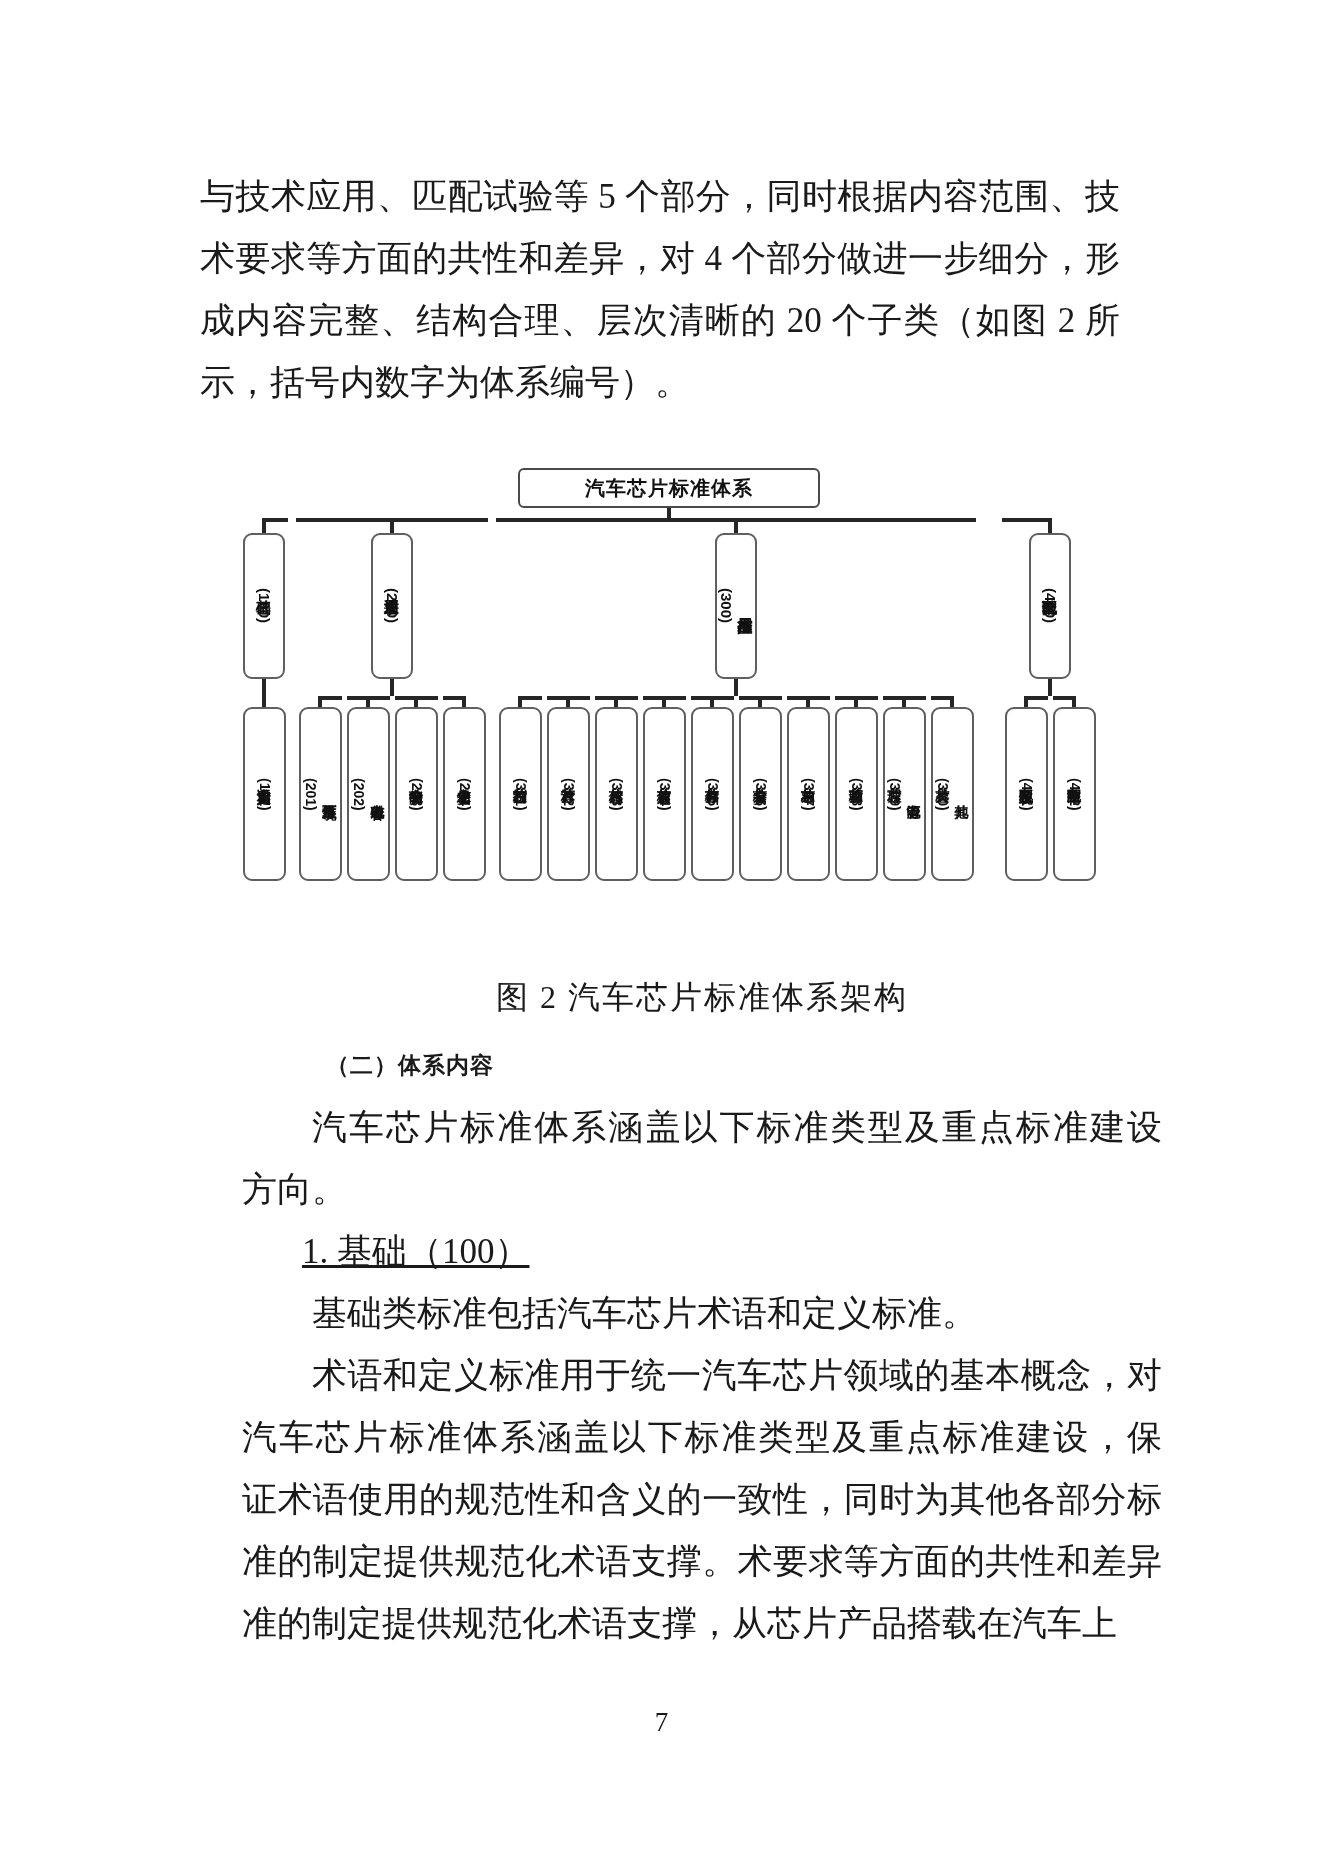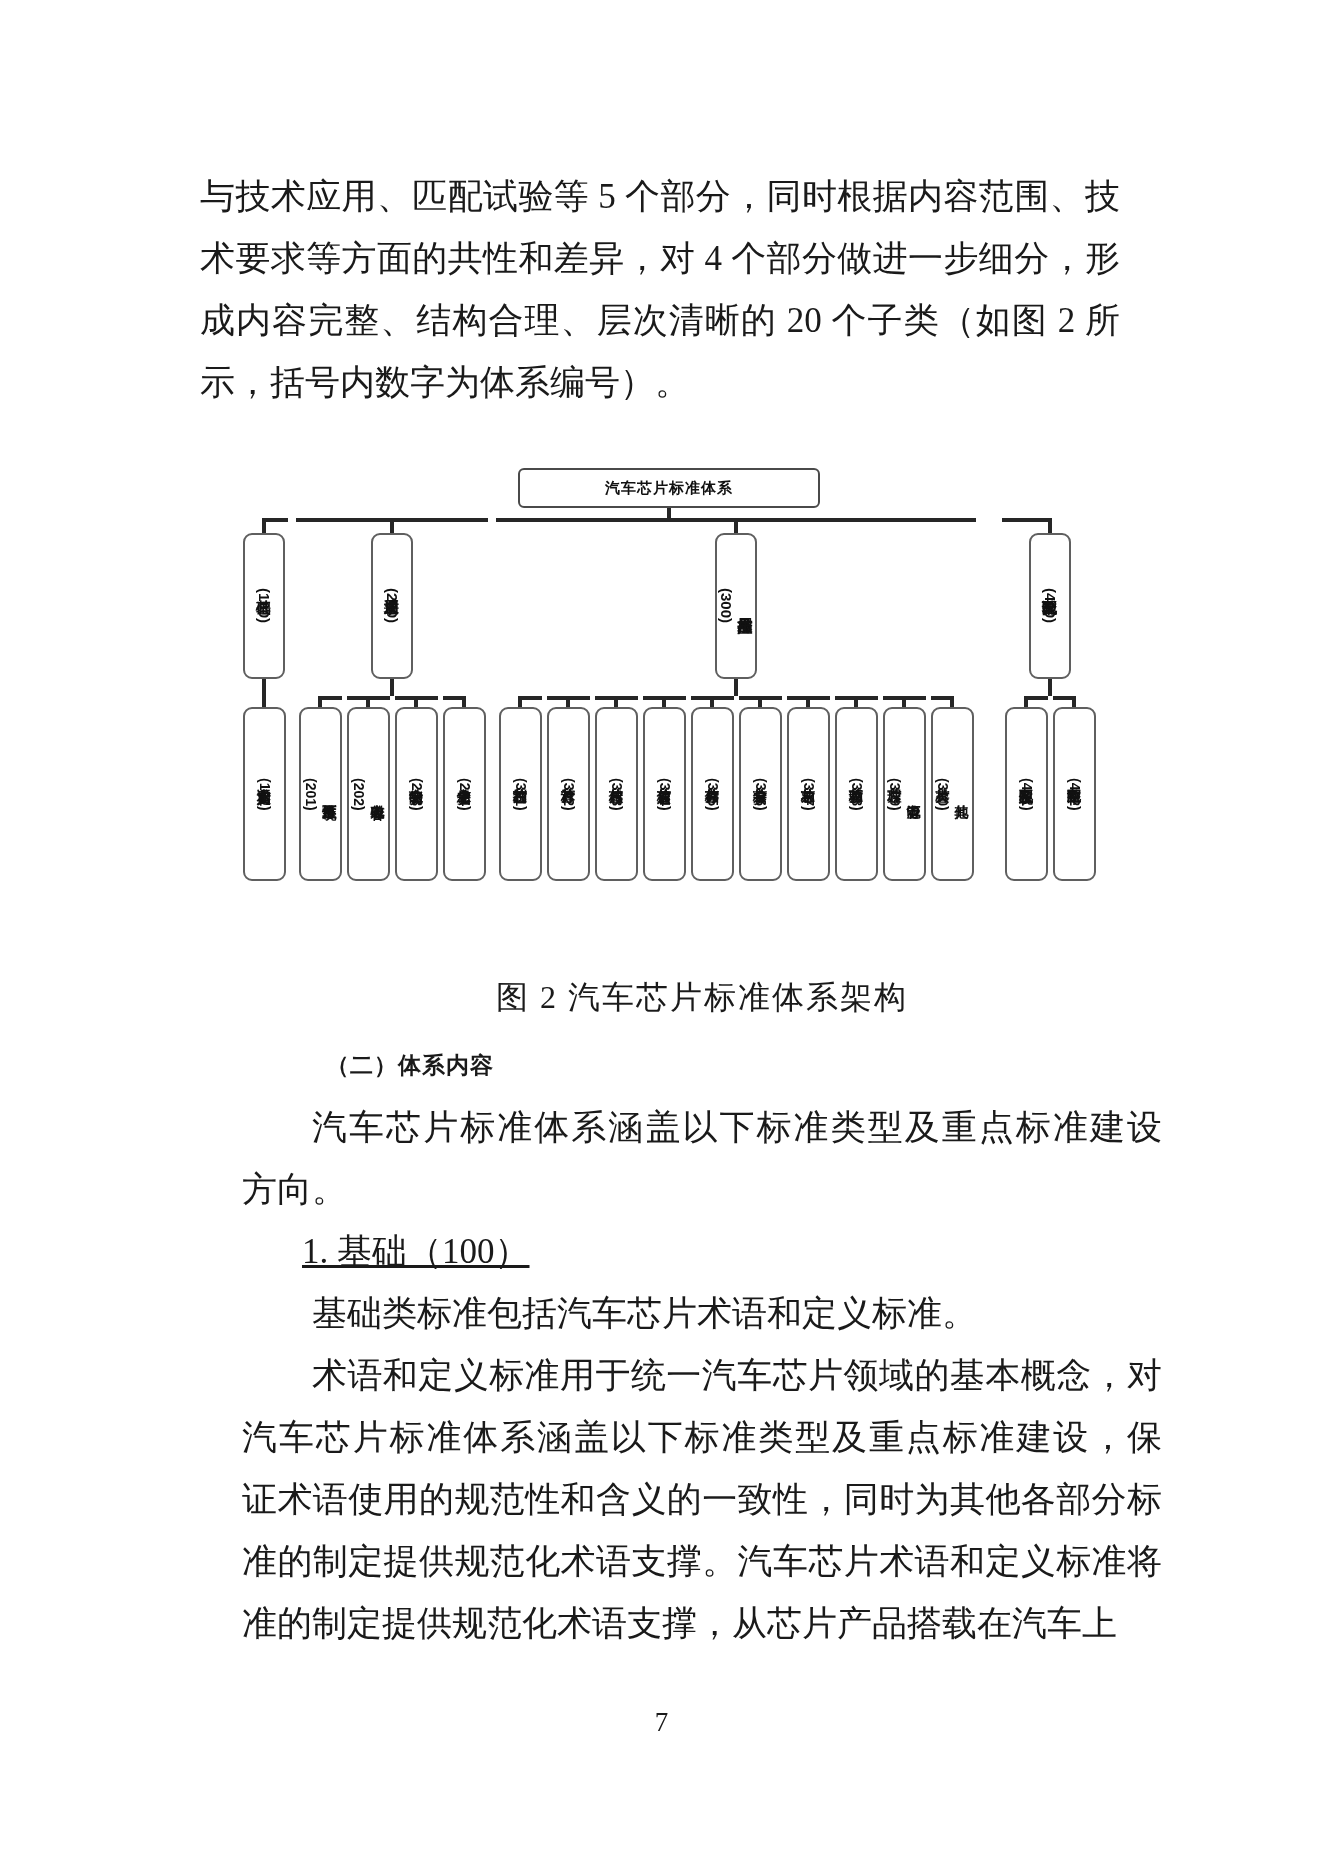--- a/index.html
+++ b/index.html
@@ -22,21 +22,21 @@
   .subhead{height:62px;line-height:62px;text-indent:60px;text-align:left;text-align-last:left;text-decoration:underline;}
 
   .pageno{position:absolute;top:1702px;left:0;width:100%;height:40px;line-height:40px;
           text-align:center;font-size:27px;}
 
   
   .tree{position:absolute;top:468px;left:236px;display:flex;flex-direction:column;
         align-items:center;font-family:"Liberation Sans",sans-serif;}
   .node{background:#fff;border:2px solid #5f5f5f;box-sizing:border-box;
         display:flex;align-items:center;justify-content:center;font-weight:bold;color:#111;}
-  .n1{width:302px;height:40px;border-radius:6px;font-size:15px;letter-spacing:1px;border-color:#4a4a4a;}
+  .n1{width:302px;height:40px;border-radius:6px;font-size:20px;letter-spacing:1px;border-color:#4a4a4a;}
   .n2{width:42px;height:146px;border-radius:9px;}
   .n3{width:43px;height:174px;border-radius:9px;}
   .vtext{writing-mode:vertical-rl;text-orientation:mixed;white-space:pre-line;
          text-align:center;}
   .n2 .vtext{font-size:15px;line-height:19px;}
   .n3 .vtext{font-size:14px;line-height:19px;}
 
   .drop{display:block;width:4px;background:#262626;}
   .d0{height:10px;}
   .d1{height:15px;}
@@ -225,18 +225,18 @@
       <div class="line">方向。</div>
     </div>
   <div class="subhead">1. 基础（100）</div>
   <div class="para indent-first">
       <div class="line">基础类标准包括汽车芯片术语和定义标准。</div>
     </div>
   <div class="para indent-first">
       <div class="line">术语和定义标准用于统一汽车芯片领域的基本概念，对</div>
       <div class="line">汽车芯片标准体系涵盖以下标准类型及重点标准建设，保</div>
       <div class="line">证术语使用的规范性和含义的一致性，同时为其他各部分标</div>
-      <div class="line">准的制定提供规范化术语支撑。汽车芯片术语和定义标准将</div>
+      <div class="line">准的制定提供规范化术语支撑。术要求等方面的共性和差异</div>
       <div class="line">准的制定提供规范化术语支撑，从芯片产品搭载在汽车上</div>
     </div>
 </div>
 
 <div class="pageno">7</div>
 
 </body></html>

